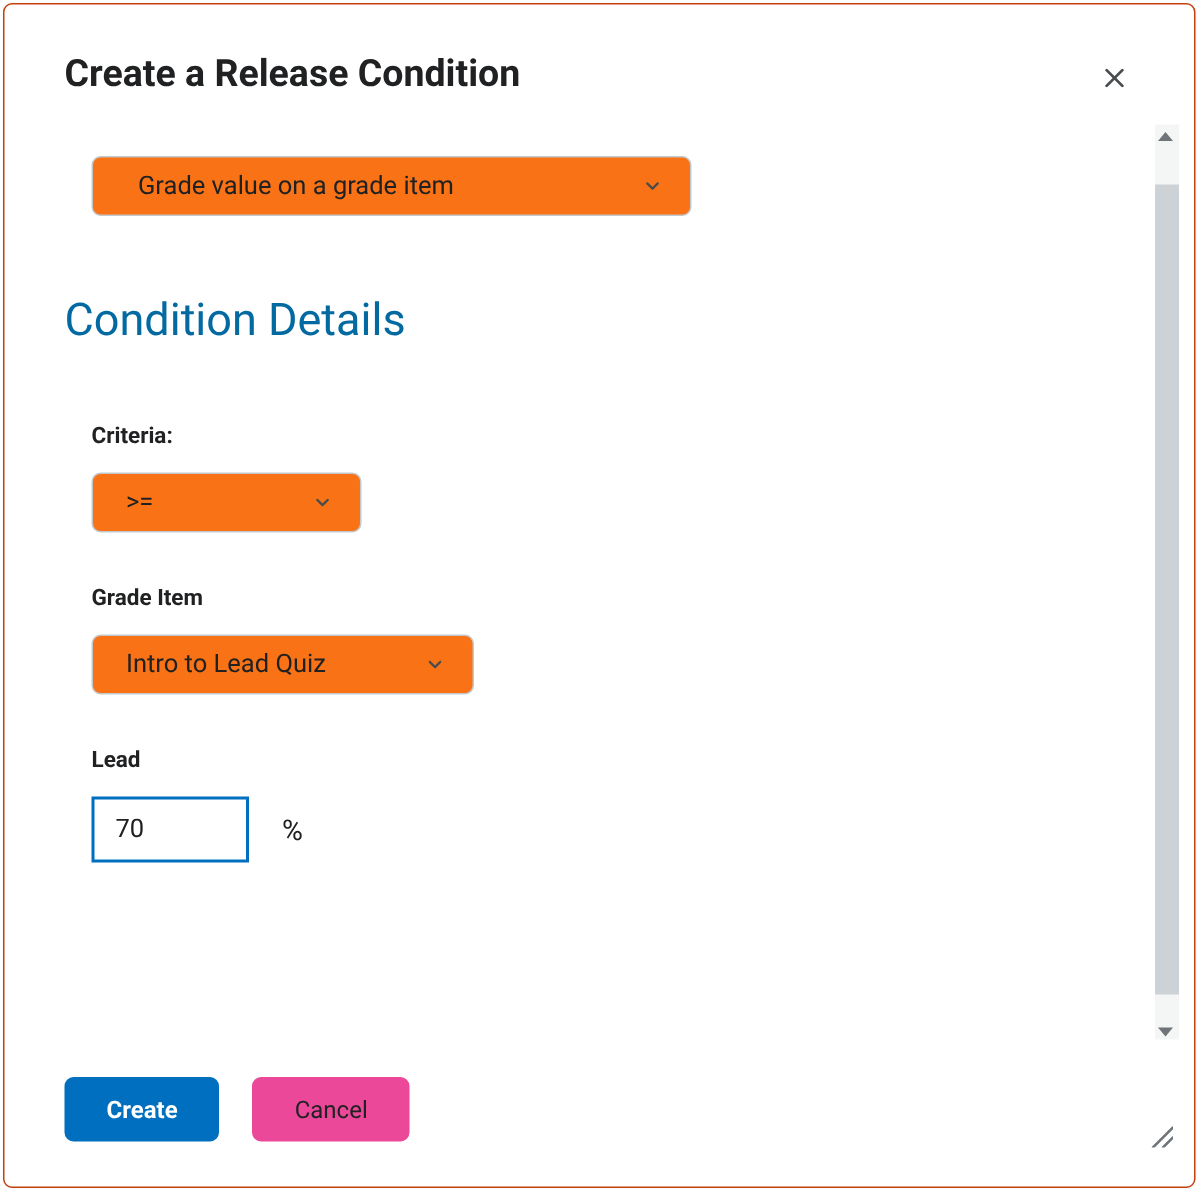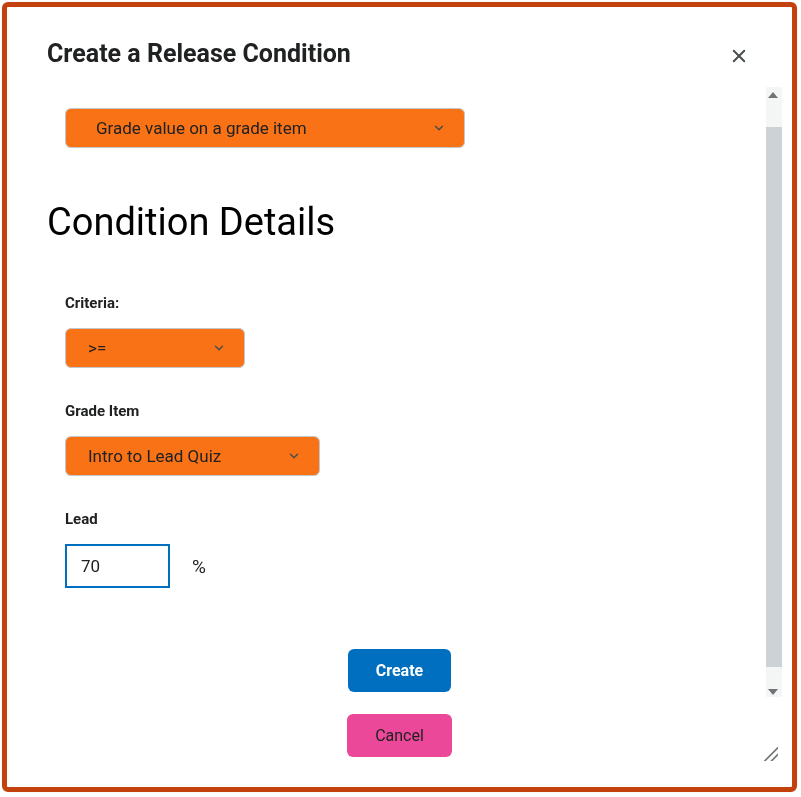--- a/index.html
+++ b/index.html
@@ -9,21 +9,21 @@
       width: 801px;
       height: 797px;
       overflow: hidden;
       color: #202122;
     }
     .modal {
       position: relative;
       width: 795px;
       height: 790px;
       margin: 2px;
-      border: 5px solid #c2410c;
+      border: 1px solid #c2410c;
       border-radius: 6px;
       background: #fff;
       box-shadow: 0 0 0 1px rgba(0,0,0,0.02);
       display: flex;
       flex-direction: column;
     }
     .modal-header {
       padding: 32px 40px 0 40px;
       display: flex;
       justify-content: space-between;
@@ -109,23 +109,23 @@
     .select-btn.small{ width: 180px; }
     .chevron {
       position: absolute;
       right: 18px;
       top: 50%;
       transform: translateY(-50%);
       pointer-events: none;
     }
     .chevron svg { width: 14px; height: 14px; display:block; }
     .section-heading {
-      font-size: 38px;
+      font-size: 30px;
       font-weight: 400;
-      color: #000000;
+      color: #0369a1;
       margin: 52px 0 50px 0;
     }
     .grade-row {
       display: flex;
       align-items: center;
       margin-left: 18px;
       gap: 22px;
     }
     .grade-input {
       width: 105px;
@@ -140,21 +140,20 @@
     .pct {
       font-size: 19px;
       color: #202122;
     }
     .modal-footer {
       padding: 20px 40px 30px 40px;
       display: flex;
       gap: 22px;
       align-items: center;
       position: relative;
-      flex-direction: column;
     }
     .btn {
       border: none;
       border-radius: 6px;
       font-size: 16px;
       font-weight: 700;
       padding: 12px 28px;
       cursor: pointer;
       font-family: inherit;
     }

